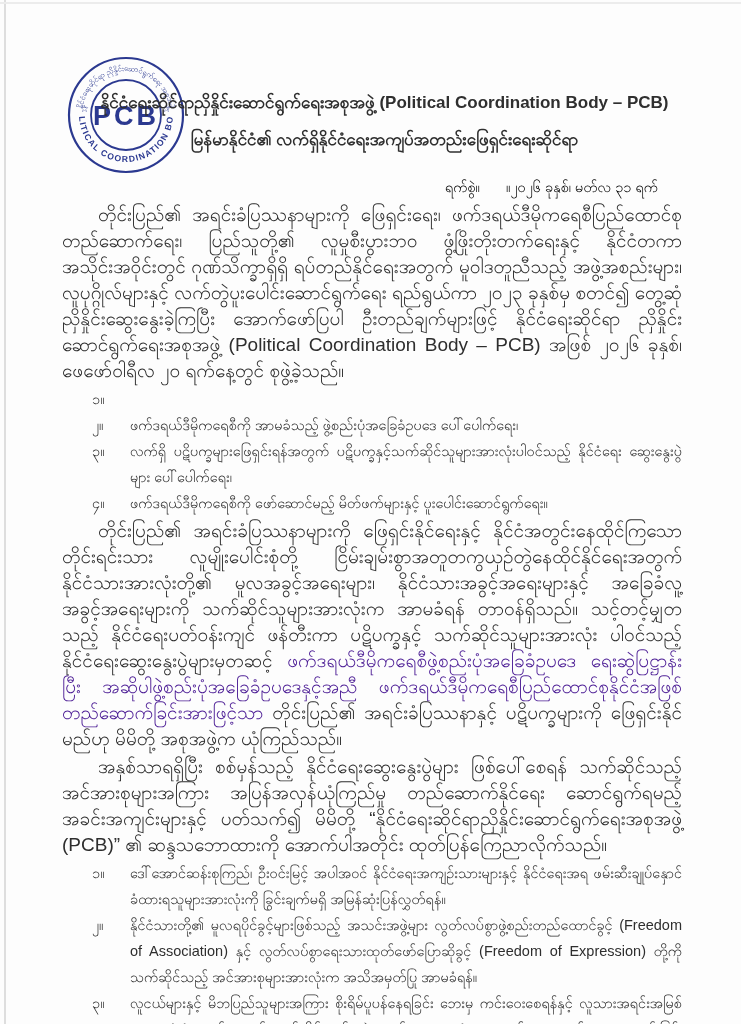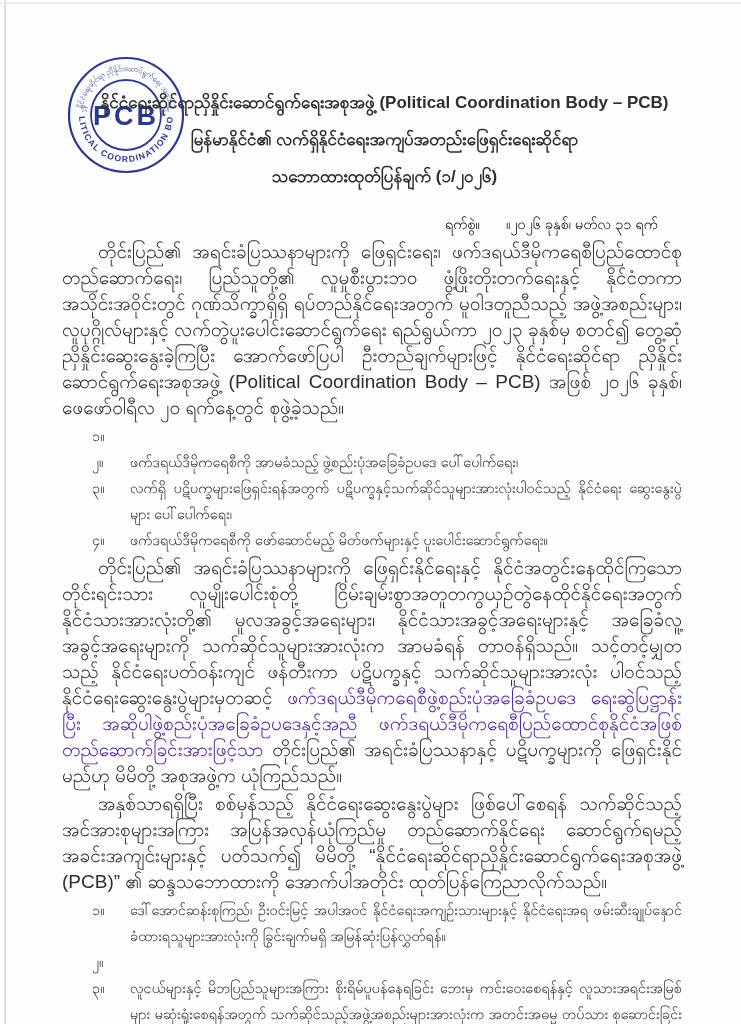--- a/index.html
+++ b/index.html
@@ -100,21 +100,20 @@
         </text>
         <text x="14" y="58" font-size="10" fill="#2b3990">☆</text>
         <text x="96" y="58" font-size="10" fill="#2b3990">☆</text>
         <text x="60" y="71" text-anchor="middle" font-size="27" font-weight="bold" letter-spacing="3" fill="#2b3990" font-family="Liberation Sans, sans-serif">PCB</text>
       </svg>
     </div>
 
     <div class="title-block">
       <div class="title-line">နိုင်ငံရေးဆိုင်ရာညှိနှိုင်းဆောင်ရွက်ရေးအစုအဖွဲ့ (Political Coordination Body – PCB)</div>
       <div class="title-line">မြန်မာနိုင်ငံ၏ လက်ရှိနိုင်ငံရေးအကျပ်အတည်းဖြေရှင်းရေးဆိုင်ရာ</div>
-      <div class="title-line">သဘောထားထုတ်ပြန်ချက် (၁/၂၀၂၆)</div>
     </div>
   </div>
 
   <div class="content">
 
     <div class="date-line">
       <span class="date-label">ရက်စွဲ။</span><span>။၂၀၂၆ ခုနှစ်၊ မတ်လ ၃၁ ရက်</span>
     </div>
 
     <p class="para">တိုင်းပြည်၏ အရင်းခံပြဿနာများကို ဖြေရှင်းရေး၊ ဖက်ဒရယ်ဒီမိုကရေစီပြည်ထောင်စု တည်ဆောက်ရေး၊ ပြည်သူတို့၏ လူမှုစီးပွားဘဝ ဖွံ့ဖြိုးတိုးတက်ရေးနှင့် နိုင်ငံတကာအသိုင်းအဝိုင်းတွင် ဂုဏ်သိက္ခာရှိရှိ ရပ်တည်နိုင်ရေးအတွက် မူဝါဒတူညီသည့် အဖွဲ့အစည်းများ၊ လူပုဂ္ဂိုလ်များနှင့် လက်တွဲပူးပေါင်းဆောင်ရွက်ရေး ရည်ရွယ်ကာ ၂၀၂၃ ခုနှစ်မှ စတင်၍ တွေ့ဆုံညှိနှိုင်းဆွေးနွေးခဲ့ကြပြီး အောက်ဖော်ပြပါ ဦးတည်ချက်များဖြင့် နိုင်ငံရေးဆိုင်ရာ ညှိနှိုင်းဆောင်ရွက်ရေးအစုအဖွဲ့ (Political Coordination Body – PCB) အဖြစ် ၂၀၂၆ ခုနှစ်၊ ဖေဖော်ဝါရီလ ၂၀ ရက်နေ့တွင် စုဖွဲ့ခဲ့သည်။</p>
@@ -141,20 +140,21 @@
 
     <p class="para">အနှစ်သာရရှိပြီး စစ်မှန်သည့် နိုင်ငံရေးဆွေးနွေးပွဲများ ဖြစ်ပေါ်စေရန် သက်ဆိုင်သည့် အင်အားစုများအကြား အပြန်အလှန်ယုံကြည်မှု တည်ဆောက်နိုင်ရေး ဆောင်ရွက်ရမည့် အခင်းအကျင်းများနှင့် ပတ်သက်၍ မိမိတို့ “နိုင်ငံရေးဆိုင်ရာညှိနှိုင်းဆောင်ရွက်ရေးအစုအဖွဲ့ (PCB)” ၏ ဆန္ဒသဘောထားကို အောက်ပါအတိုင်း ထုတ်ပြန်ကြေညာလိုက်သည်။</p>
 
     <div class="doc-list">
       <div class="doc-list-item">
         <span class="num">၁။</span>
         <span class="item-text">ဒေါ်အောင်ဆန်းစုကြည်၊ ဦးဝင်းမြင့် အပါအဝင် နိုင်ငံရေးအကျဉ်းသားများနှင့် နိုင်ငံရေးအရ ဖမ်းဆီးချုပ်နှောင်ခံထားရသူများအားလုံးကို ခြွင်းချက်မရှိ အမြန်ဆုံးပြန်လွှတ်ရန်။</span>
       </div>
       <div class="doc-list-item">
         <span class="num">၂။</span>
+        <span class="item-text">နိုင်ငံသားတို့၏ မူလရပိုင်ခွင့်များဖြစ်သည့် အသင်းအဖွဲ့များ လွတ်လပ်စွာဖွဲ့စည်းတည်ထောင်ခွင့် (Freedom of Association) နှင့် လွတ်လပ်စွာရေးသားထုတ်ဖော်ပြောဆိုခွင့် (Freedom of Expression) တို့ကို သက်ဆိုင်သည့် အင်အားစုများအားလုံးက အသိအမှတ်ပြု အာမခံရန်။</span>
       </div>
       <div class="doc-list-item">
         <span class="num">၃။</span>
         <span class="item-text">လူငယ်များနှင့် မိဘပြည်သူများအကြား စိုးရိမ်ပူပန်နေရခြင်း ဘေးမှ ကင်းဝေးစေရန်နှင့် လူသားအရင်းအမြစ်များ မဆုံးရှုံးစေရန်အတွက် သက်ဆိုင်သည့်အဖွဲ့အစည်းများအားလုံးက အတင်းအဓမ္မ တပ်သား စုဆောင်းခြင်းနှင့် စစ်မှုထမ်းစေခြင်း မပြုလုပ်ရန်။</span>
       </div>
     </div>
 
   </div>
 
 </div>

